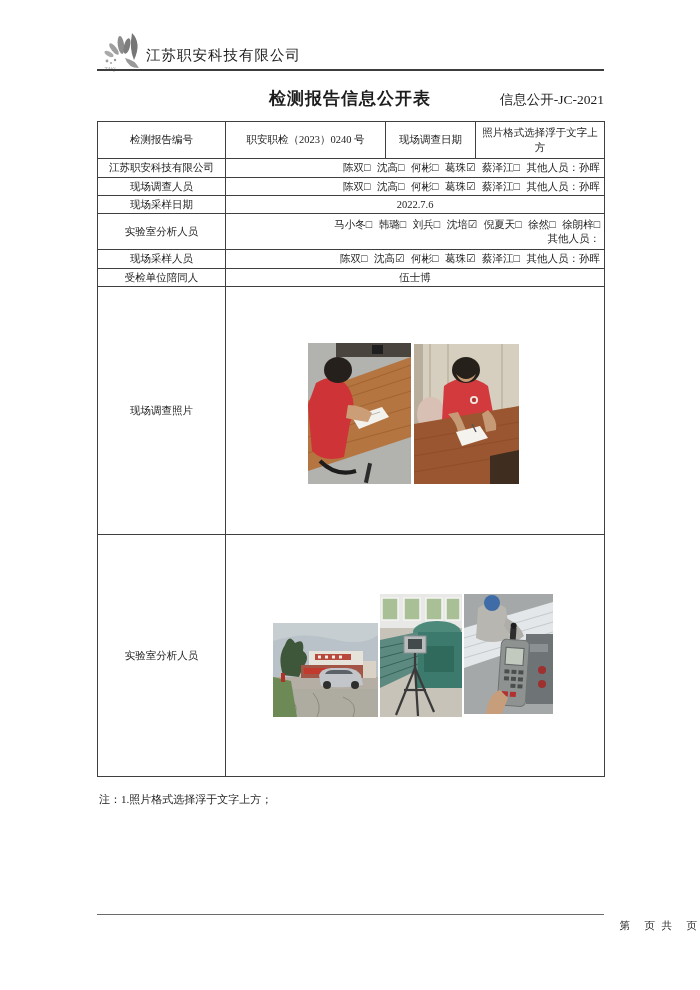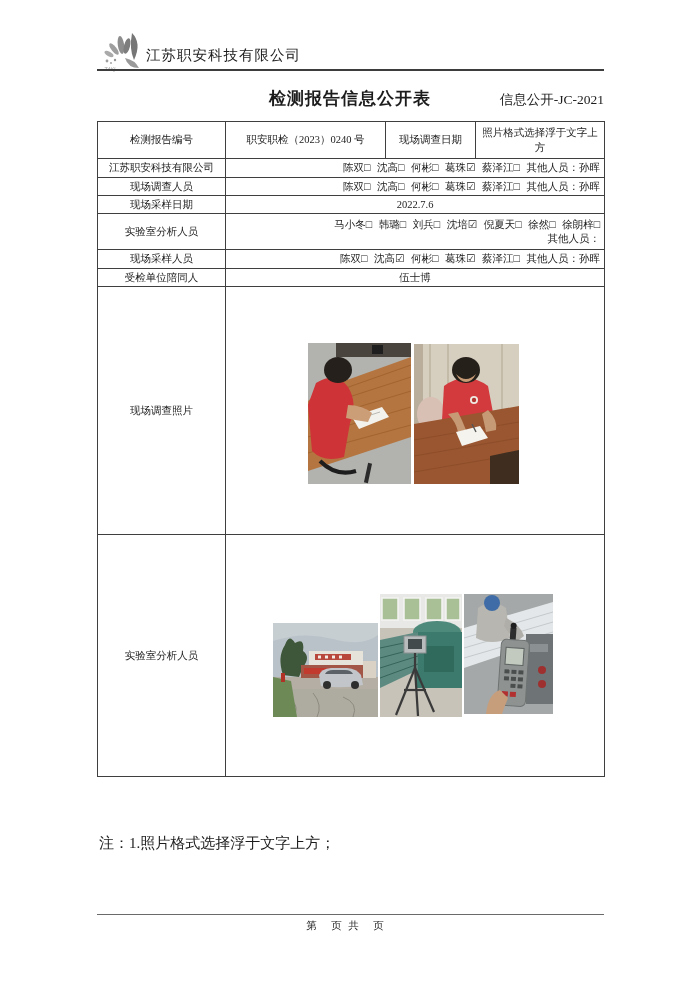--- a/index.html
+++ b/index.html
@@ -25,24 +25,24 @@
   td.ctr{text-align:center;}
   td.lft{text-align:right;word-spacing:4px;}
   td.photo-cell{position:relative;padding:0;}
 
   .two-line div{line-height:1.35;}
 
   
   .ph{position:absolute;display:block;}
 
   
-  .note{position:absolute;left:99px;top:834px;font-size:15px;}
+  .note{position:absolute;left:99px;top:792px;font-size:11px;}
   .footer-rule{position:absolute;left:97px;top:914px;width:507px;height:1px;background:#6a6a6a;}
-  .footer-text{position:absolute;left:0;top:919px;width:692px;text-align:center;
-               font-size:10.5px;letter-spacing:2px;}
+  .footer-text{position:absolute;left:0;top:919px;width:692px;text-align:right;
+               font-size:10.5px;letter-spacing:2px;padding-left:7px;}
 </style>
 </head>
 <body>
 
 <div class="page">
 
   <svg class="logo" viewBox="0 0 44 42">
     <g fill="#8d8d8d">
       <ellipse cx="20" cy="15" rx="3.2" ry="9" transform="rotate(-8 20 15)"></ellipse>
       <ellipse cx="13" cy="19" rx="2.6" ry="7" transform="rotate(-38 13 19)" fill="#9e9e9e"></ellipse>

